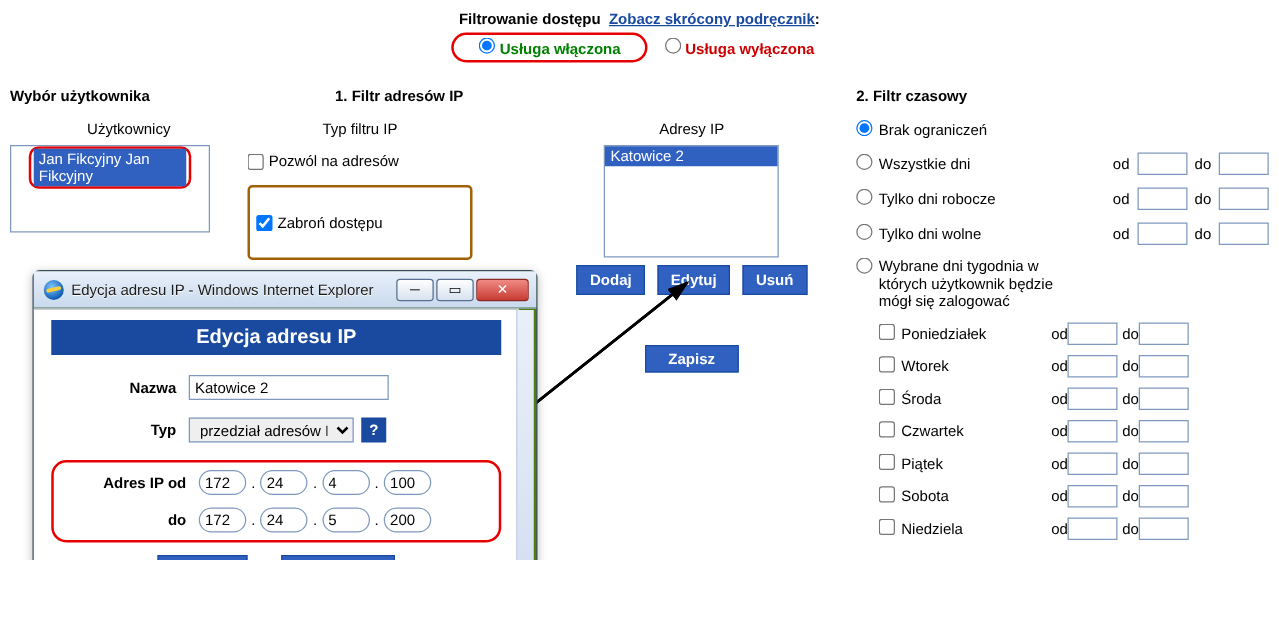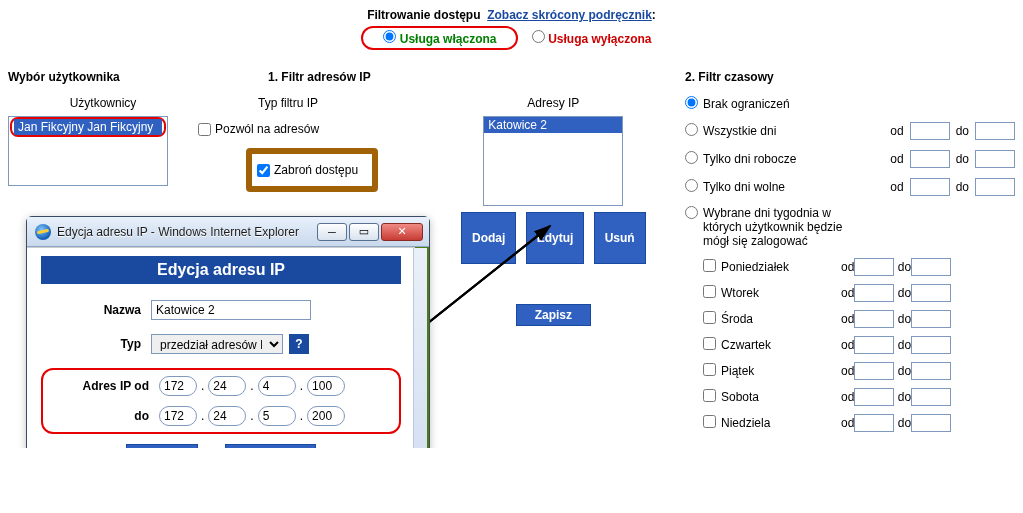--- a/index.html
+++ b/index.html
@@ -21,36 +21,36 @@
 
     .col-title { font-weight: bold; margin-bottom: 12px; }
     .col-sub { text-align: center; margin-bottom: 6px; }
 
     .user-list {
       border: 1px solid #7f99be; width: 160px; height: 70px;
       background: #fff; padding: 0; overflow: auto;
     }
     .user-list .row { padding: 1px 4px; cursor: pointer; }
     .user-list .sel { background: #3060c0; color: #fff; }
-    .oval-userline { border: 2px solid #e60000; border-radius: 8px; display: block; margin: 0 1px; padding: 0 2px; }
+    .oval-userline { border: 2px solid #e60000; border-radius: 8px; display: block; margin: 0 14px; padding: 0 2px; }
 
     .ip-cols { display: flex; justify-content: flex-start; gap: 80px; }
     .ip-filter-type { text-align: left; width: 180px; }
     .ip-checkbox-row { margin: 12px 0; display: flex; align-items: center; gap: 4px; }
-    .rect-red { border: 6px solid #a16207; border-radius: 4px; padding: 9px 5px; display: flex; align-items: center; gap: 4px; margin-left: 48px; }
+    .rect-red { border: 2px solid #a16207; border-radius: 4px; padding: 21px 5px; display: flex; align-items: center; gap: 4px; }
 
     .address-list {
       border: 1px solid #7f99be; width: 140px; height: 90px;
       background: #fff; text-align: left; margin: 0 auto 6px;
     }
     .address-list .sel { background: #3060c0; color: #fff; padding: 1px 4px; }
 
     .btn {
       display: inline-block; background: #3060c0; color: #fff;
-      font-weight: bold; border: 1px solid #1a4aa0; padding: 18px 10px;
+      font-weight: bold; border: 1px solid #1a4aa0; padding: 4px 10px;
       cursor: pointer; font-size: 12px;
     }
     .btn-row { margin-top: 6px; }
     .btn-row .btn { margin: 0 3px; }
 
     .time-row { display: flex; align-items: center; margin-bottom: 10px; }
     .time-row .radio-col { width: 18px; }
     .time-row .label-col { flex: 1; }
     .time-row .od-do { display: flex; align-items: center; gap: 6px; }
     .time-input { width: 40px; height: 18px; border: 1px solid #7f99be; }

